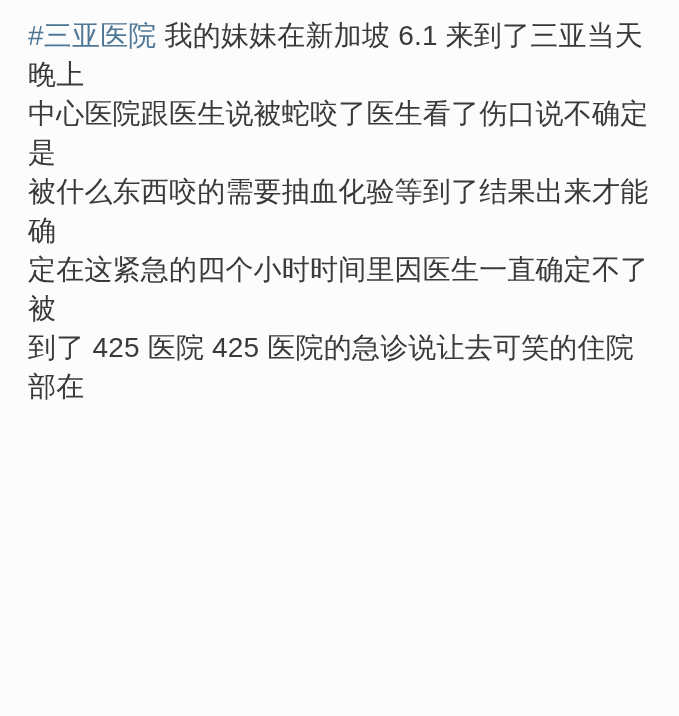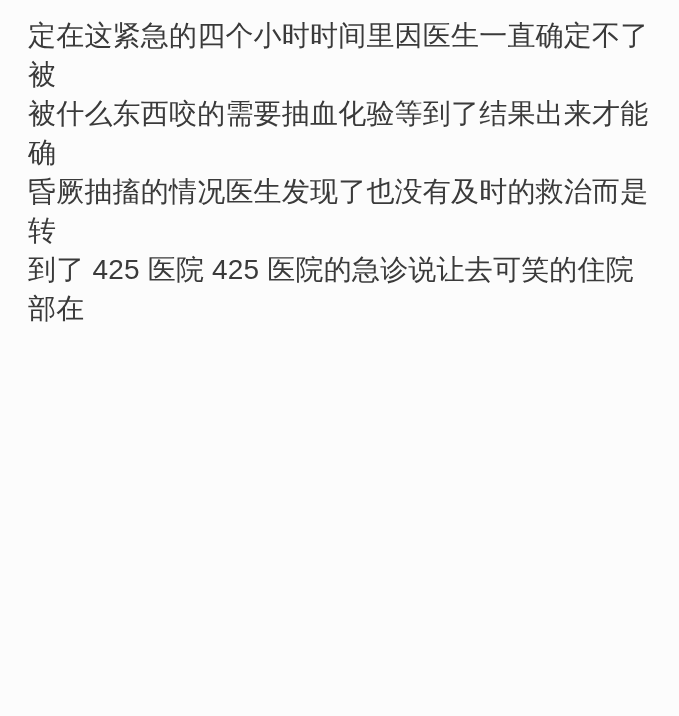--- a/index.html
+++ b/index.html
@@ -28,17 +28,18 @@
   }
   .hashtag {
     cursor: pointer;
     text-decoration: none;
   }
 </style>
 </head>
 <body style="background: rgb(252, 252, 252);">
 
 <div class="post-body" style="color: rgb(58, 58, 58);">
+    <div class="line"><span class="hashtag" style="color: rgb(79, 119, 150);">#三亚医院</span><span> 我的妹妹在新加坡 6.1 来到了三亚当天晚上</span></div>
+    <div class="line"><span>中心医院跟医生说被蛇咬了医生看了伤口说不确定是</span></div>
+    <div class="line"><span>被什么东西咬的需要抽血化验等到了结果出来才能确</span></div>
     <div class="line"><span>定在这紧急的四个小时时间里因医生一直确定不了被</span></div>
-    <div class="line"><span>被什么东西咬的需要抽血化验等到了结果出来才能确</span></div>
-    <div class="line"><span>昏厥抽搐的情况医生发现了也没有及时的救治而是转</span></div>
     <div class="line"><span>到了 425 医院 425 医院的急诊说让去可笑的住院部在</span></div>
   </div>
 
 </body></html>

